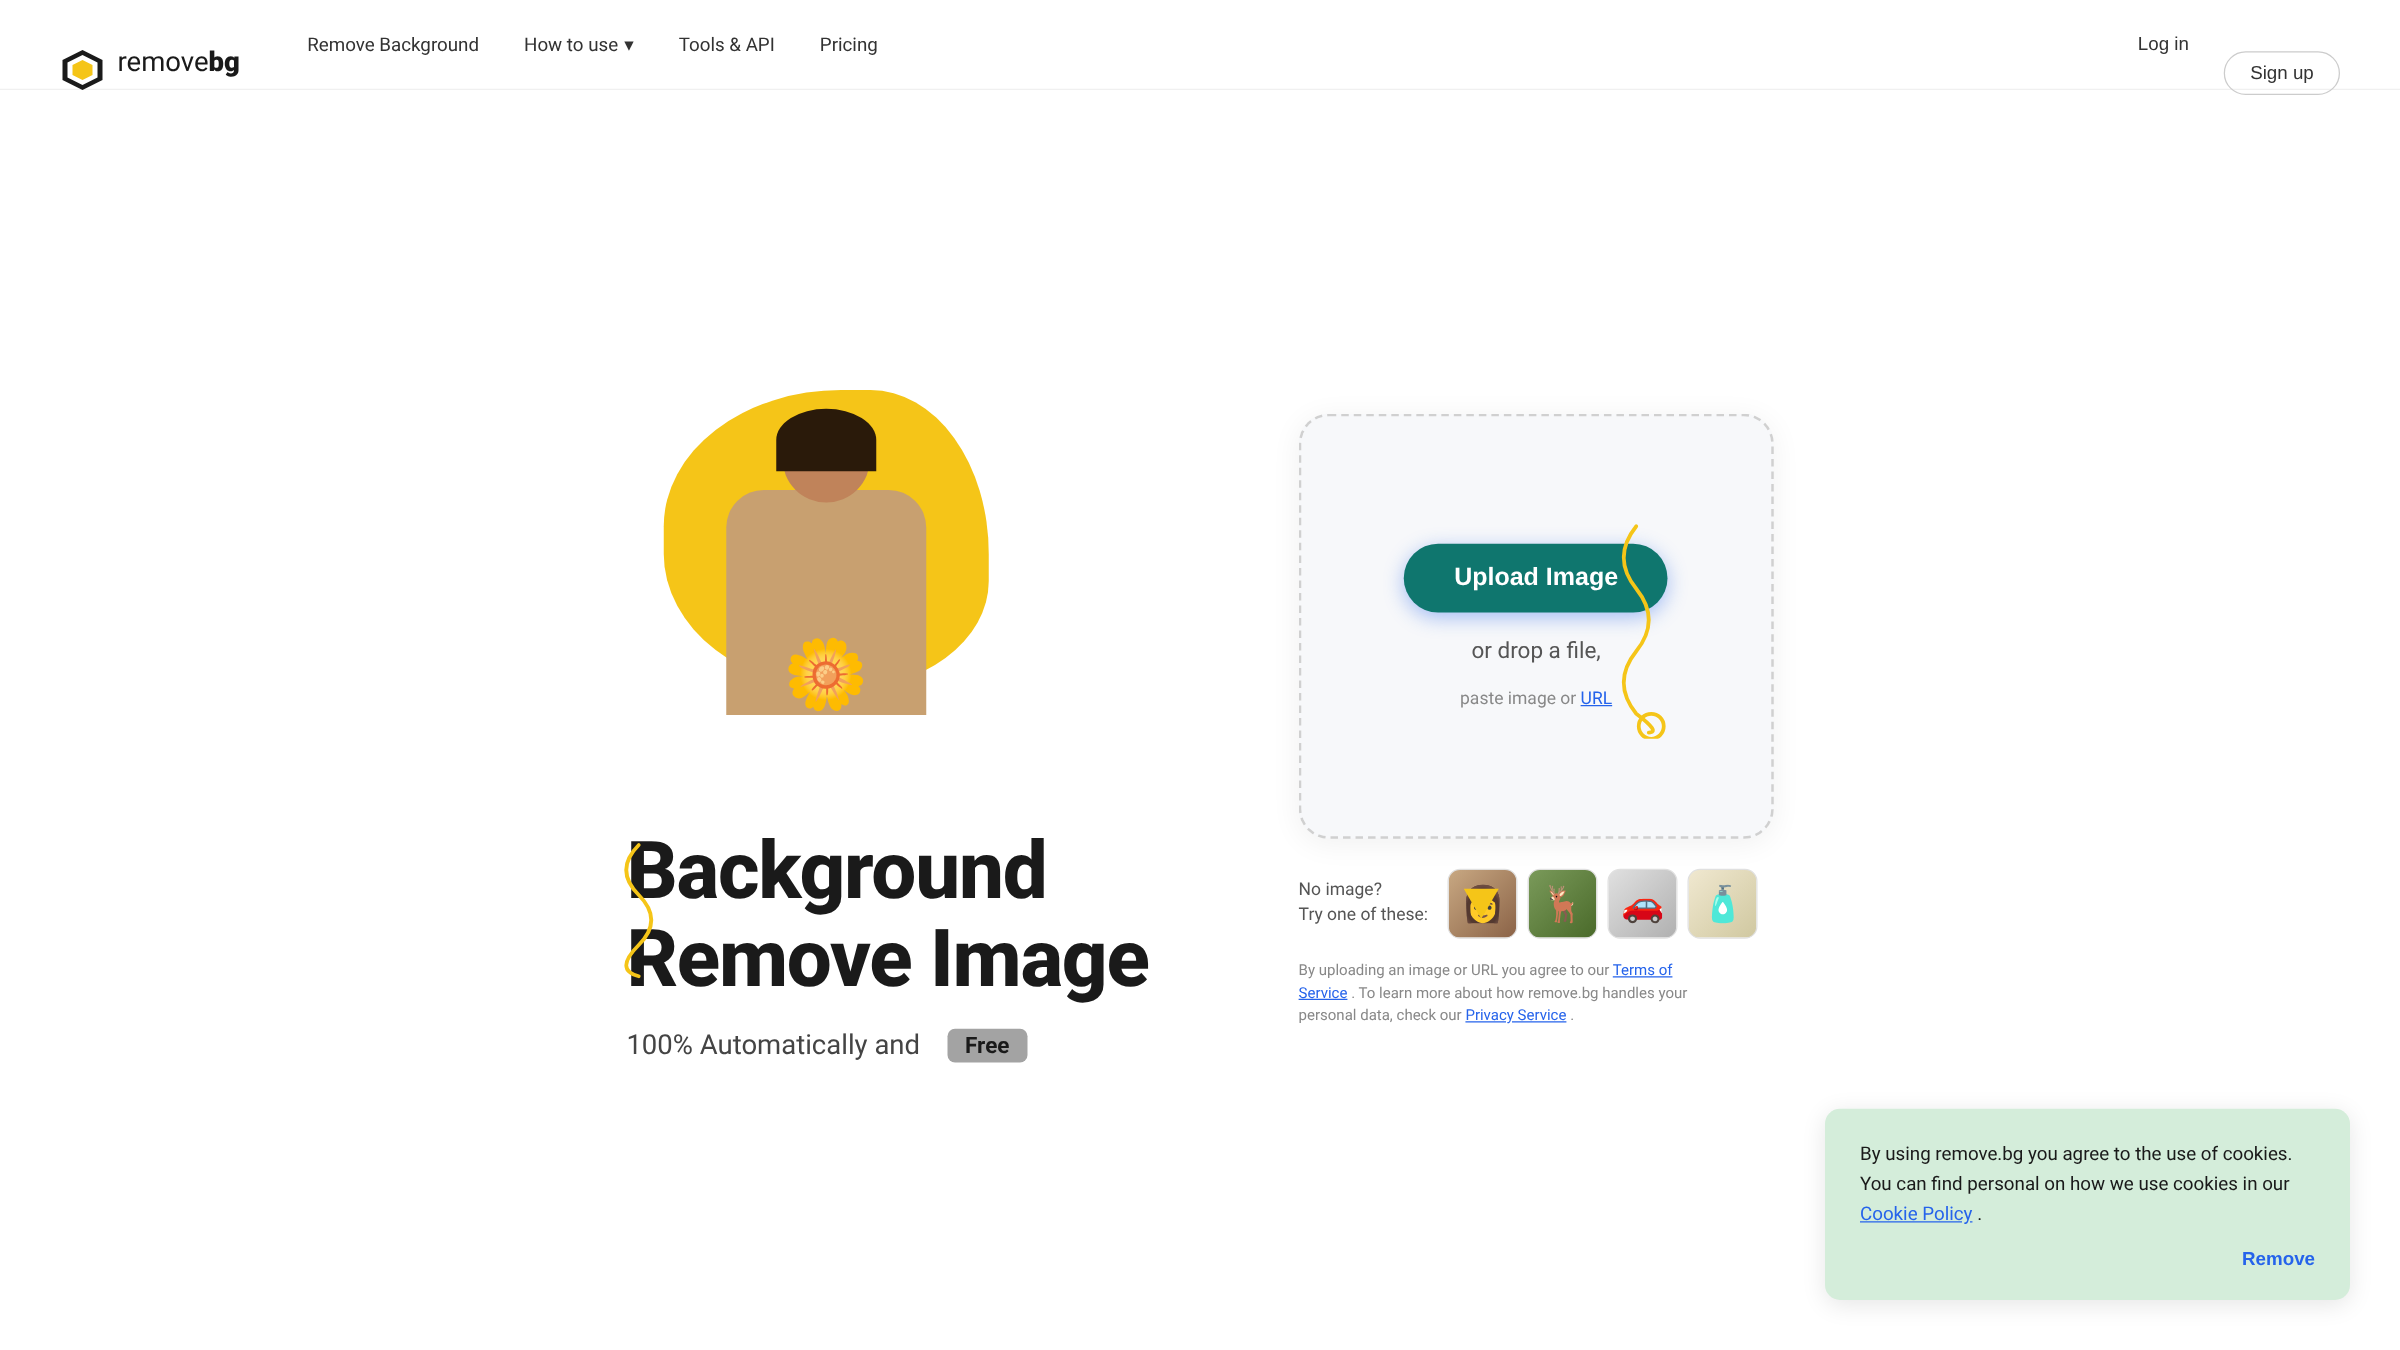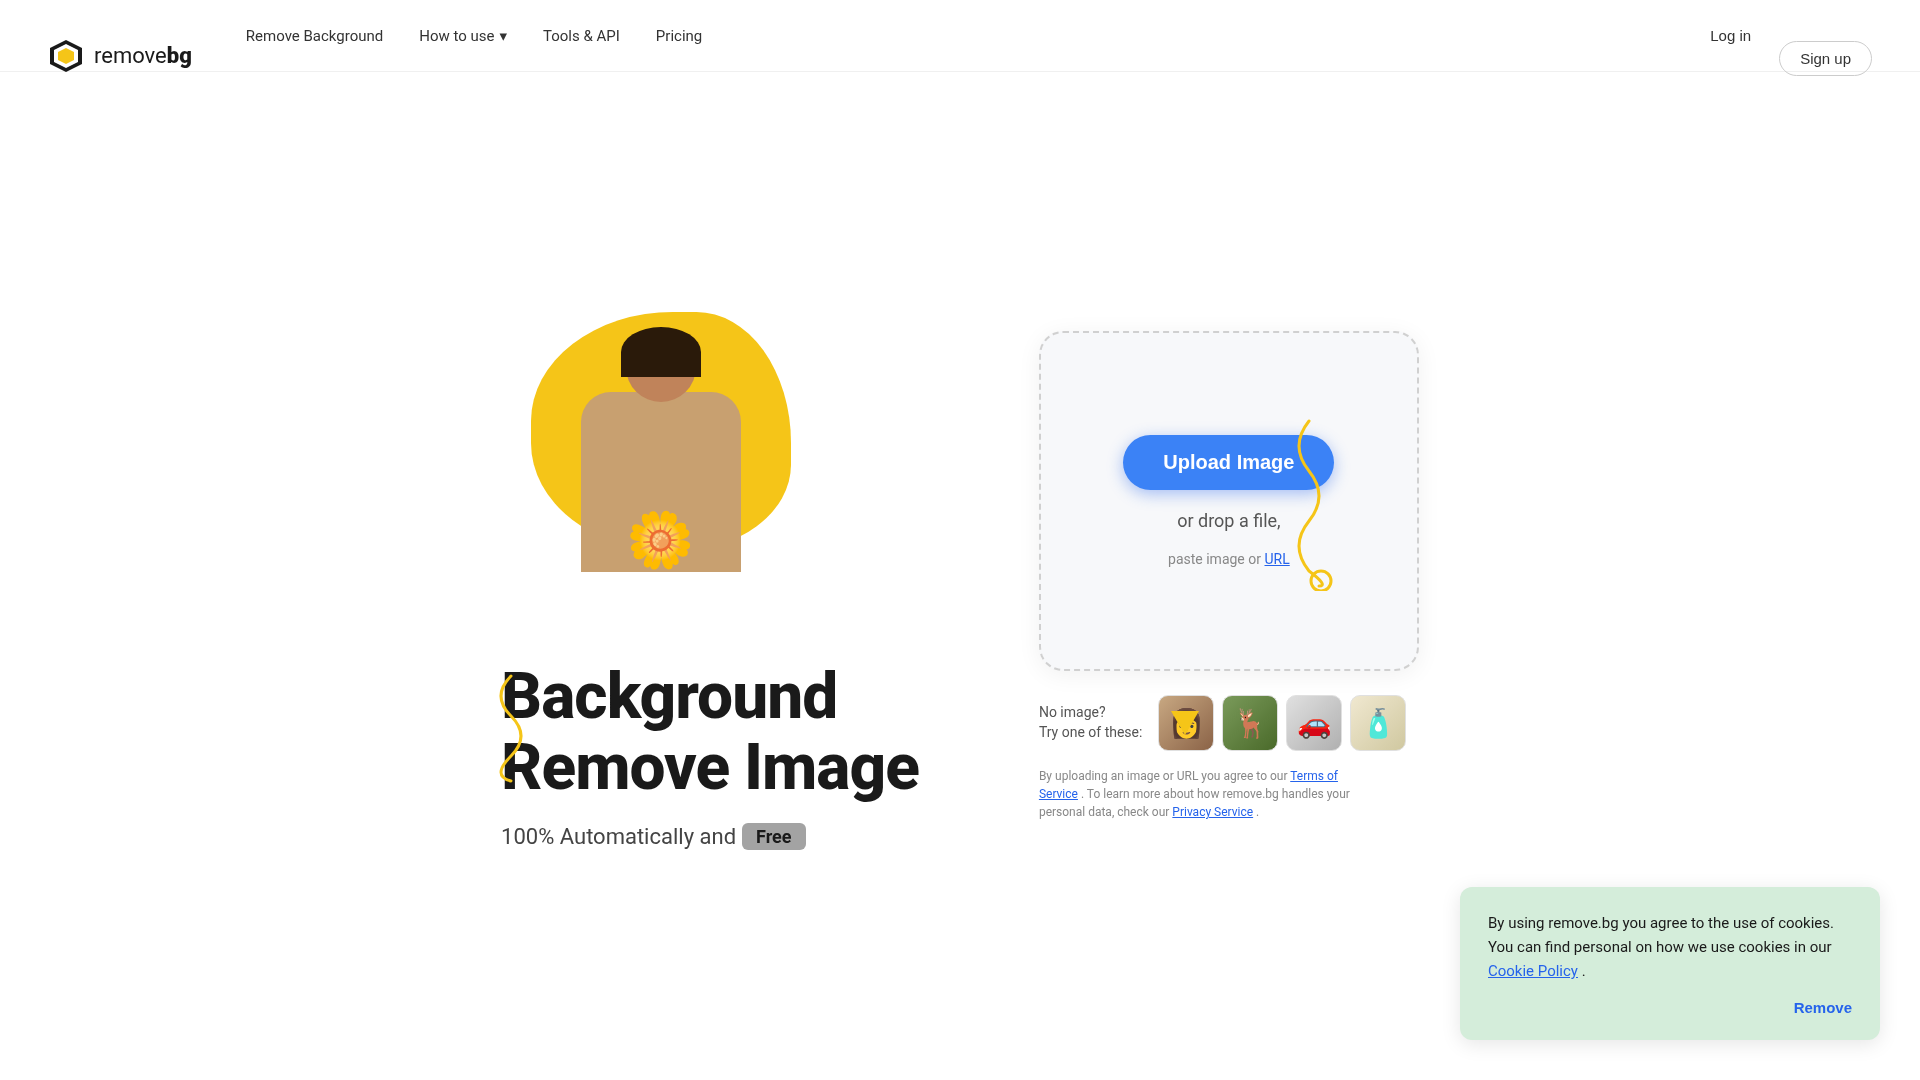--- a/index.html
+++ b/index.html
@@ -5,21 +5,21 @@
     * { margin: 0; padding: 0; box-sizing: border-box; }
     body { font-family: -apple-system, BlinkMacSystemFont, 'Segoe UI', Roboto, sans-serif; background: #fff; overflow-x: hidden; width: 1920px; height: 1080px; }
 
     
     nav {
       display: flex; align-items: center; justify-content: space-between;
       padding: 0 48px; height: 72px; border-bottom: 1px solid #f0f0f0;
       position: relative; z-index: 10;
     }
     .nav-left { display: flex; align-items: center; gap: 40px; }
-    .logo { display: flex; align-items: center; gap: 10px; text-decoration: none; margin-top: 40px; }
+    .logo { display: flex; align-items: flex-start; gap: 10px; text-decoration: none; margin-top: 40px; }
     .logo-icon { width: 36px; height: 36px; }
     .logo-text { font-size: 22px; font-weight: 700; color: #1a1a1a; }
     .logo-text span { color: #1a1a1a; font-weight: 400; }
     .nav-links { display: flex; align-items: center; gap: 8px; }
     .nav-link {
       font-size: 15px; color: #333; text-decoration: none; padding: 8px 14px;
       border-radius: 6px; display: flex; align-items: center; gap: 5px; cursor: pointer;
     }
     .nav-right { display: flex; align-items: center; gap: 12px; }
     .btn-login {
@@ -49,21 +49,21 @@
       background: #f5c518;
       border-radius: 60% 40% 50% 60% / 50% 60% 40% 50%;
     }
 
     .headline { margin-bottom: 20px; }
     .headline h1 {
       font-size: 64px; font-weight: 800; color: #1a1a1a; line-height: 1.1;
       letter-spacing: -1px;
     }
     .subtitle {
-      font-size: 22px; color: #444; display: flex; align-items: center; gap: 6px; margin-top: 12px;
+      font-size: 22px; color: #444; display: flex; align-items: center; gap: 22px; margin-top: 12px;
     }
     .free-badge {
       background: #a3a3a3; color: #1a1a1a; font-size: 18px; font-weight: 700;
       padding: 3px 14px; border-radius: 6px;
     }
 
     
     .squiggle-bottom-left {
       position: absolute; bottom: 60px; left: -30px;
     }
@@ -73,21 +73,21 @@
     .upload-box {
       width: 380px; height: 340px;
       background: #f7f8fa;
       border-radius: 24px;
       border: 2px dashed #d0d0d0;
       display: flex; flex-direction: column;
       align-items: center; justify-content: center;
       gap: 20px; box-shadow: 0 4px 24px rgba(0,0,0,0.06);
     }
     .btn-upload {
-      background: #3b82f6; color: #fff; font-size: 20px; font-weight: 600;
+      background: #0f766e; color: #fff; font-size: 20px; font-weight: 600;
       border: none; border-radius: 30px; padding: 16px 40px; cursor: pointer;
       box-shadow: 0 4px 16px rgba(37,99,235,0.4);
     }
     .drop-text { font-size: 18px; color: #555; }
     .paste-text { font-size: 14px; color: #888; }
     .url-link { color: #2563eb; text-decoration: underline; cursor: pointer; }
 
     
     .sample-section {
       display: flex; align-items: center; gap: 16px; margin-top: 24px;

